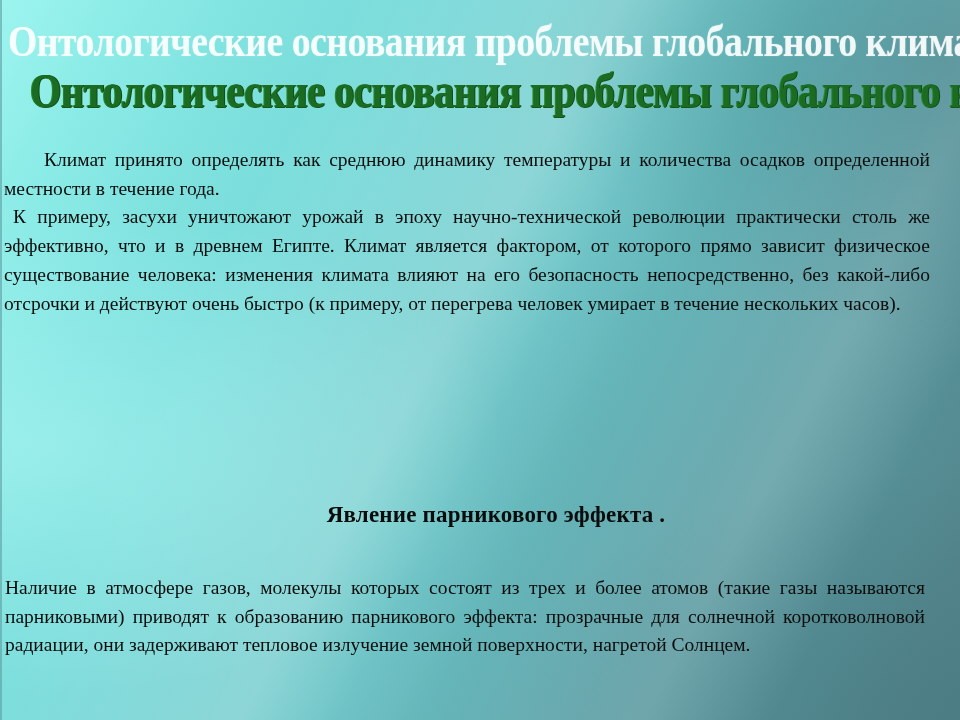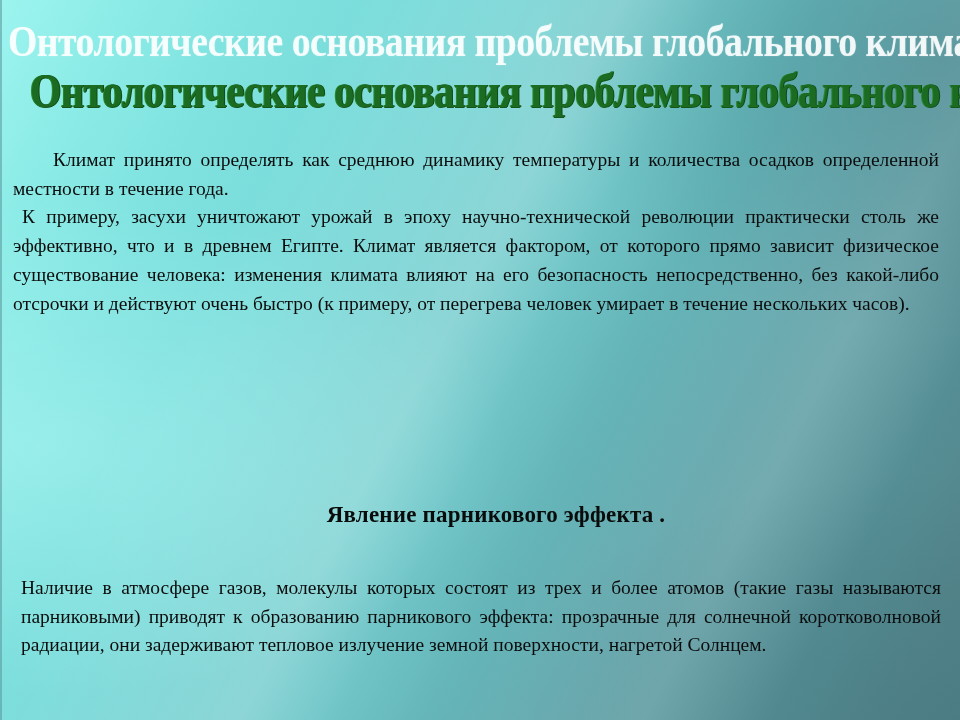--- a/index.html
+++ b/index.html
@@ -112,37 +112,37 @@
     transform: scaleX(1.01) scaleY(1.22);
     text-shadow:
       1px 0 0 #0f4d16,
       -1px 0 0 #2a8a2e,
       0 1px 0 #14551a;
   }
 
   
   .body-block {
     position: absolute;
-    left: 13px;
+    left: 4px;
     width: 926px;
     color: #0b0d0d;
     font-size: 19.5px;
     line-height: 28.7px;
     text-align: justify;
     text-justify: inter-word;
   }
   .body-block p {
     margin: 0;
   }
   .para-indent { text-indent: 40px; }
   .para-indent-sm { text-indent: 9px; }
   .para-none { text-indent: 0; }
 
   #para-top   { top: 146px; }
-  #para-bottom{ top: 574px; left: 21px; width: 920px; }
+  #para-bottom{ top: 574px; left: 5px; width: 920px; }
 
   .subhead {
     position: absolute;
     left: 16px;
     top: 502px;
     width: 960px;
     text-align: center;
     font-size: 23px;
     font-weight: bold;
     color: #0a0c0c;

